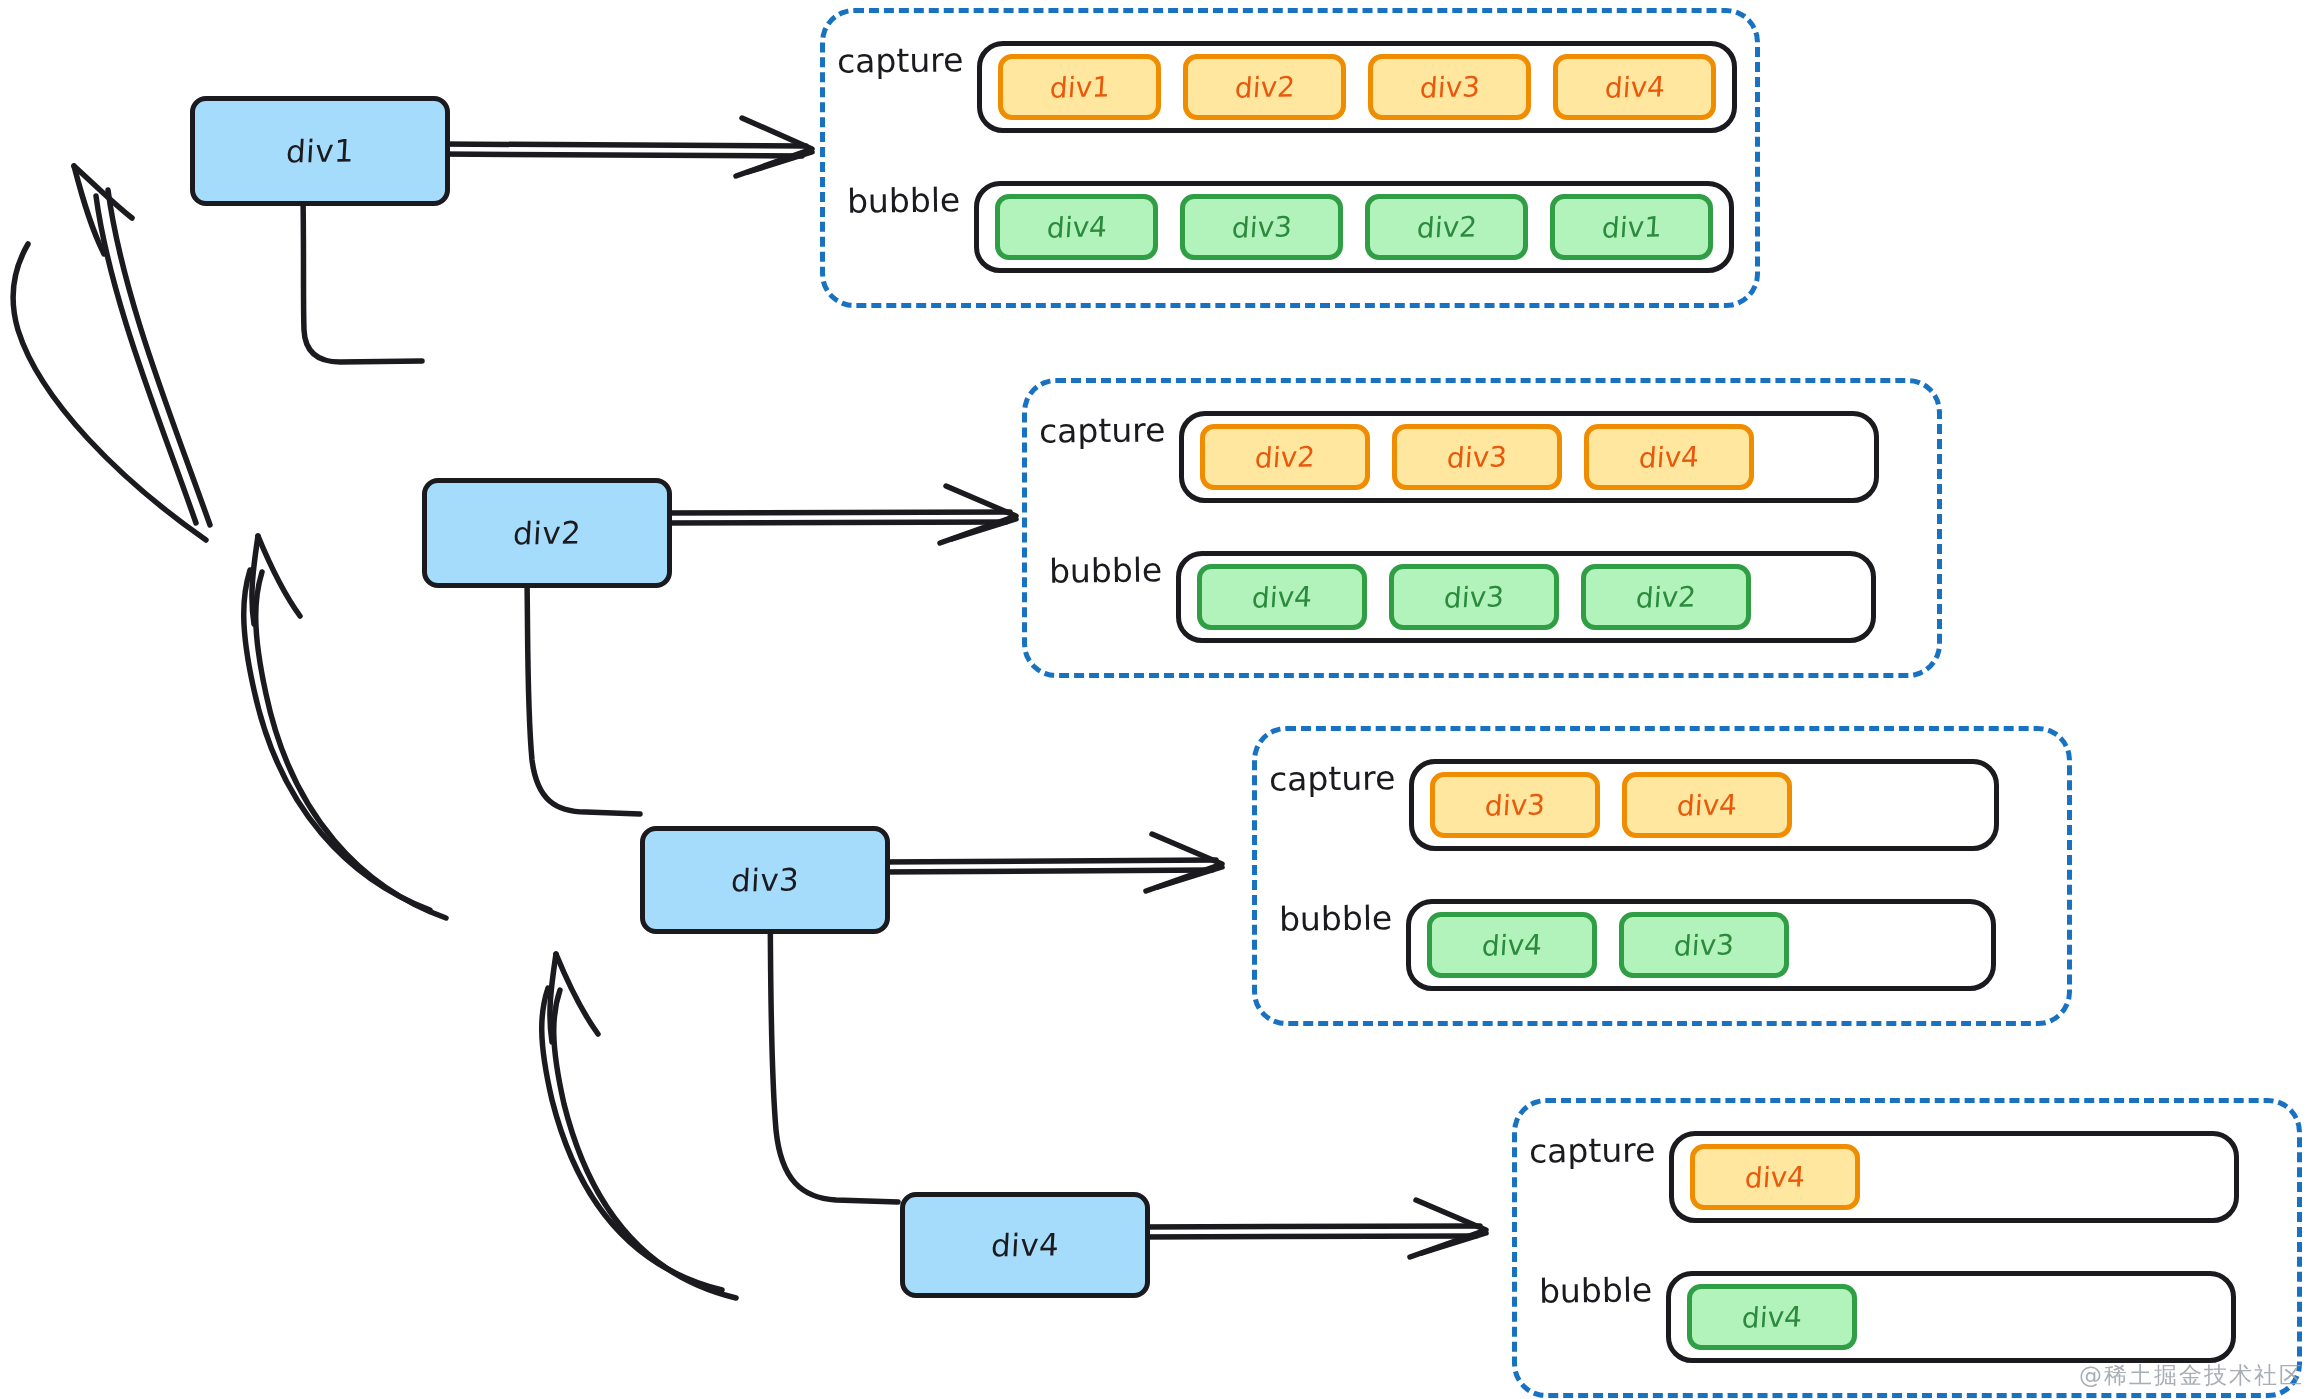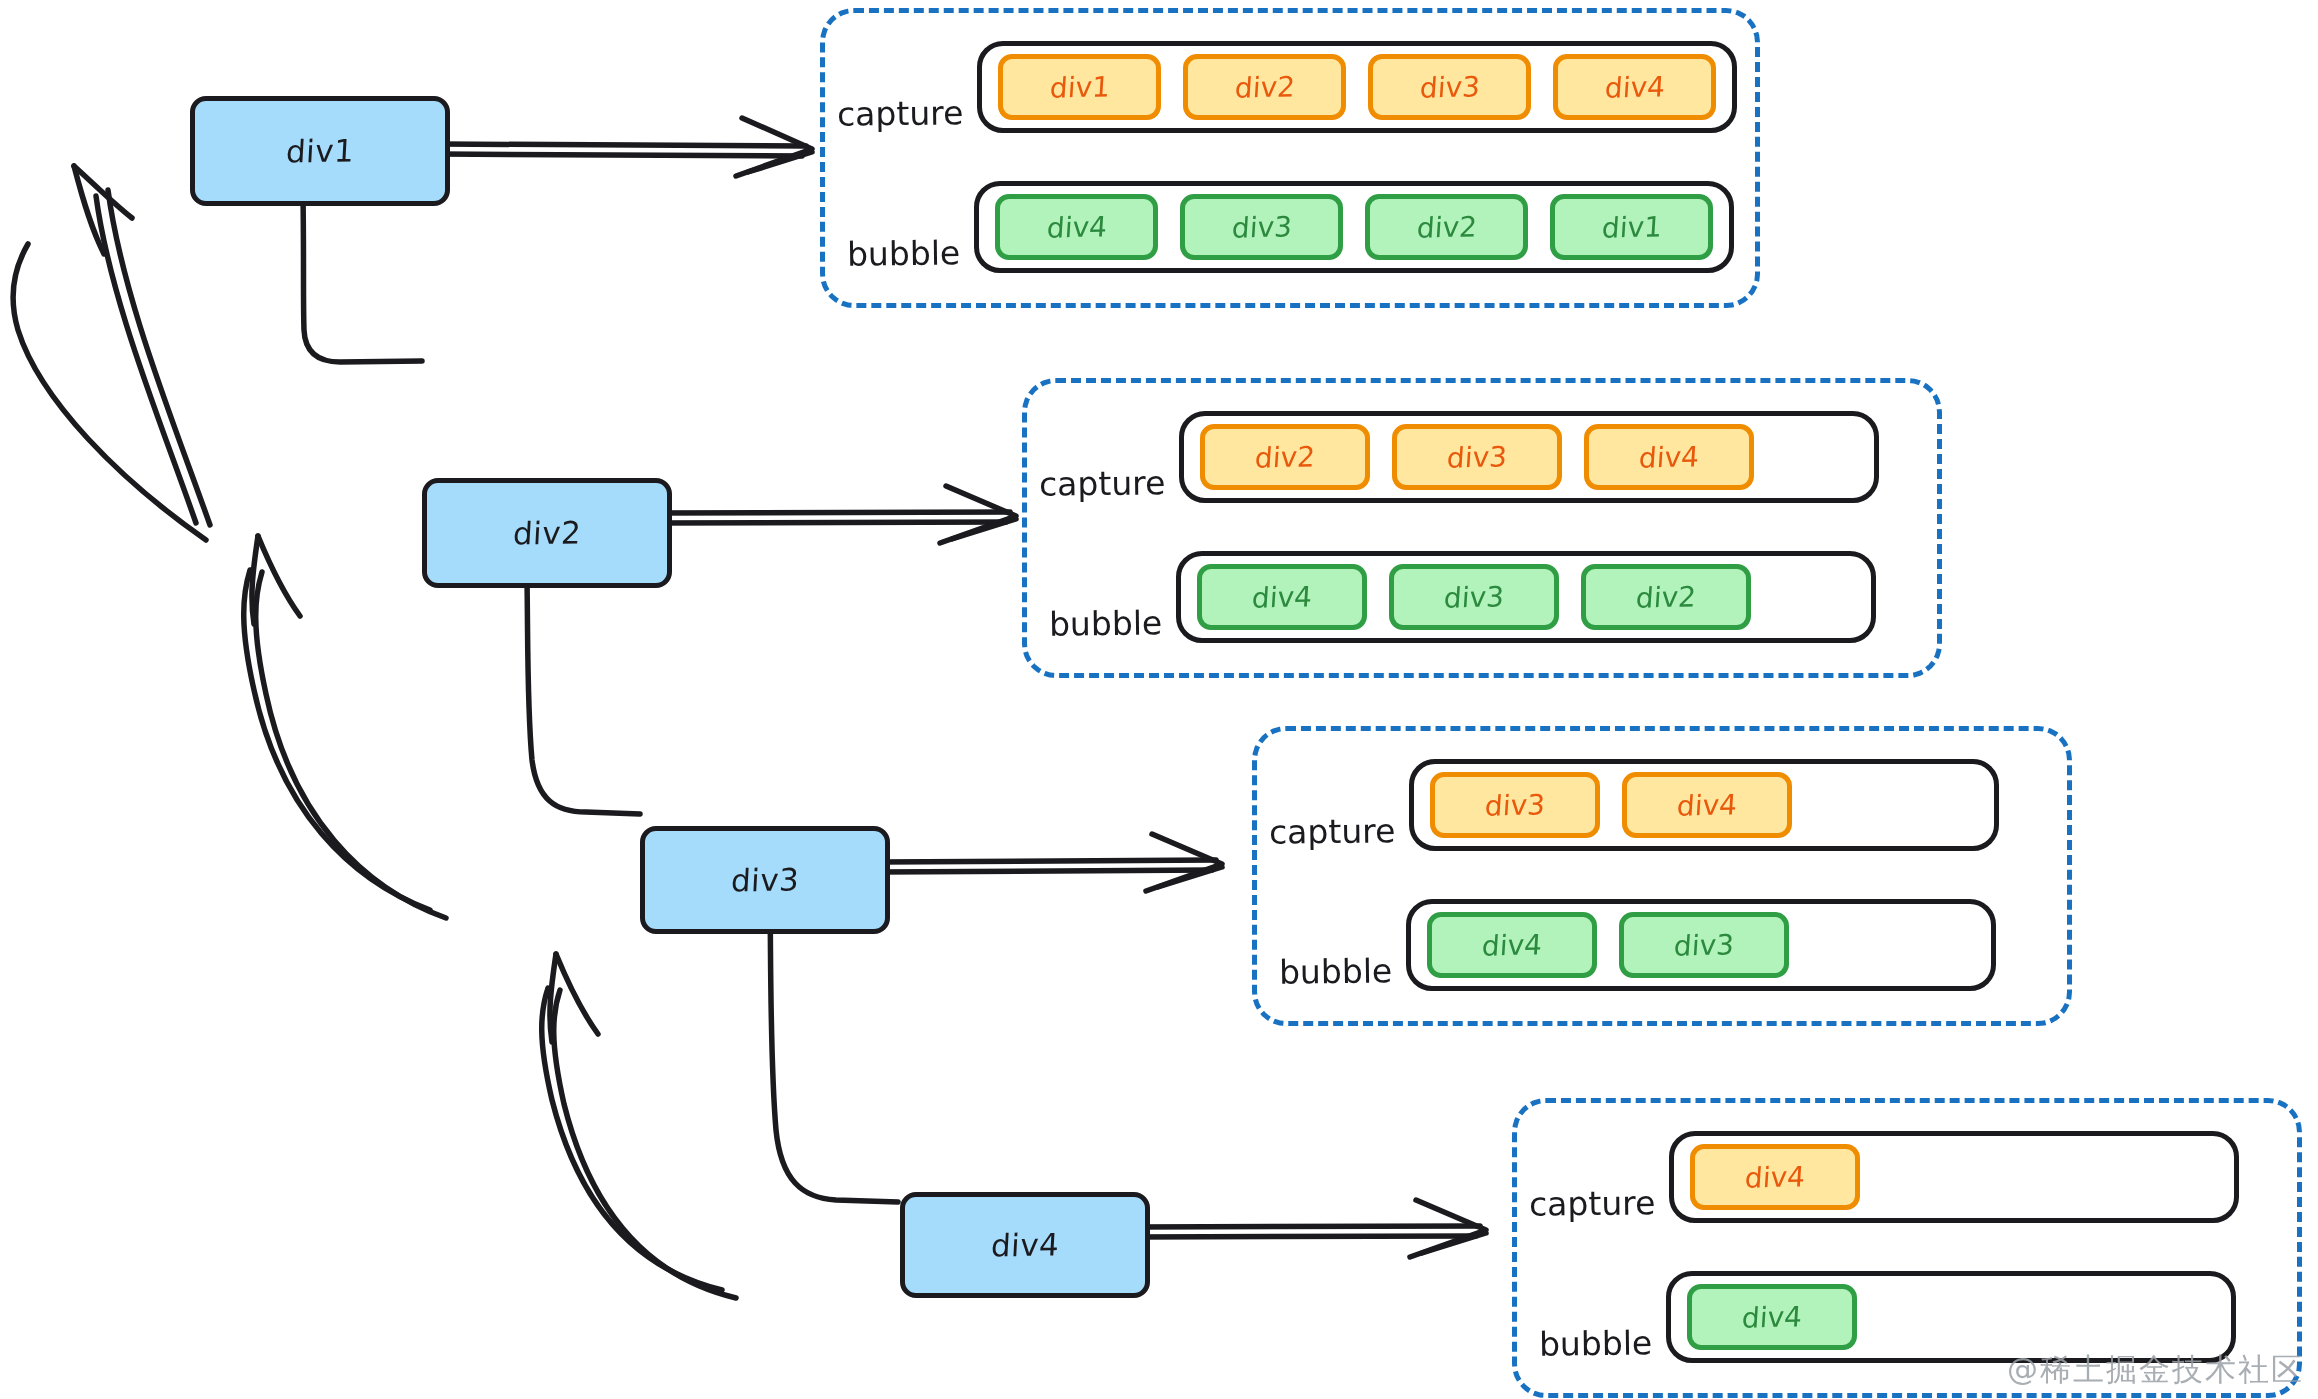--- a/index.html
+++ b/index.html
@@ -11,34 +11,34 @@
   
   .node{position:absolute;background:#a6dcfb;border:5px solid #1b1b1f;border-radius:16px;
         display:flex;align-items:center;justify-content:center;
         color:#1b1b1f;font-size:31px;letter-spacing:.5px;}
   .node span{transform:skewX(-4deg) rotate(-1deg);display:inline-block;}
 
   
   .group{position:absolute;border:5px dashed #1971c2;border-radius:34px;box-sizing:border-box;}
 
   
-  .phase{position:absolute;display:flex;align-items:flex-end;}
+  .phase{position:absolute;display:flex;align-items:flex-start;}
   .phase-label{font-size:33px;color:#1b1b1f;white-space:nowrap;margin-right:14px;
                transform:rotate(-.7deg);}
   .track{border:5px solid #1b1b1f;border-radius:26px;box-sizing:border-box;
          display:flex;align-items:center;gap:22px;padding:10px 16px;background:#fff;}
 
   
   .chip{border-radius:14px;display:flex;align-items:center;justify-content:center;
         font-size:28px;box-sizing:border-box;white-space:nowrap;}
   .chip span{transform:skewX(-5deg) rotate(-1.4deg);display:inline-block;}
   .chip.capture{background:#ffe7a0;border:5px solid #f08c00;color:#e8590c;}
   .chip.bubble{background:#b2f2bb;border:5px solid #2f9e44;color:#2b8a3e;}
 
-  .watermark{position:absolute;right:14px;bottom:8px;font-size:31px;color:#9aa0a6;
+  .watermark{position:absolute;right:14px;bottom:8px;font-size:23px;color:#9aa0a6;
              letter-spacing:2px;opacity:.85;}
 </style>
 </head>
 <body>
 
 <div class="stage">
 
   <svg class="layer" viewBox="0 0 2318 1399" xmlns="http://www.w3.org/2000/svg">
     <g fill="none" stroke="#1b1b1f" stroke-width="5.5" stroke-linecap="round" stroke-linejoin="round">
 

